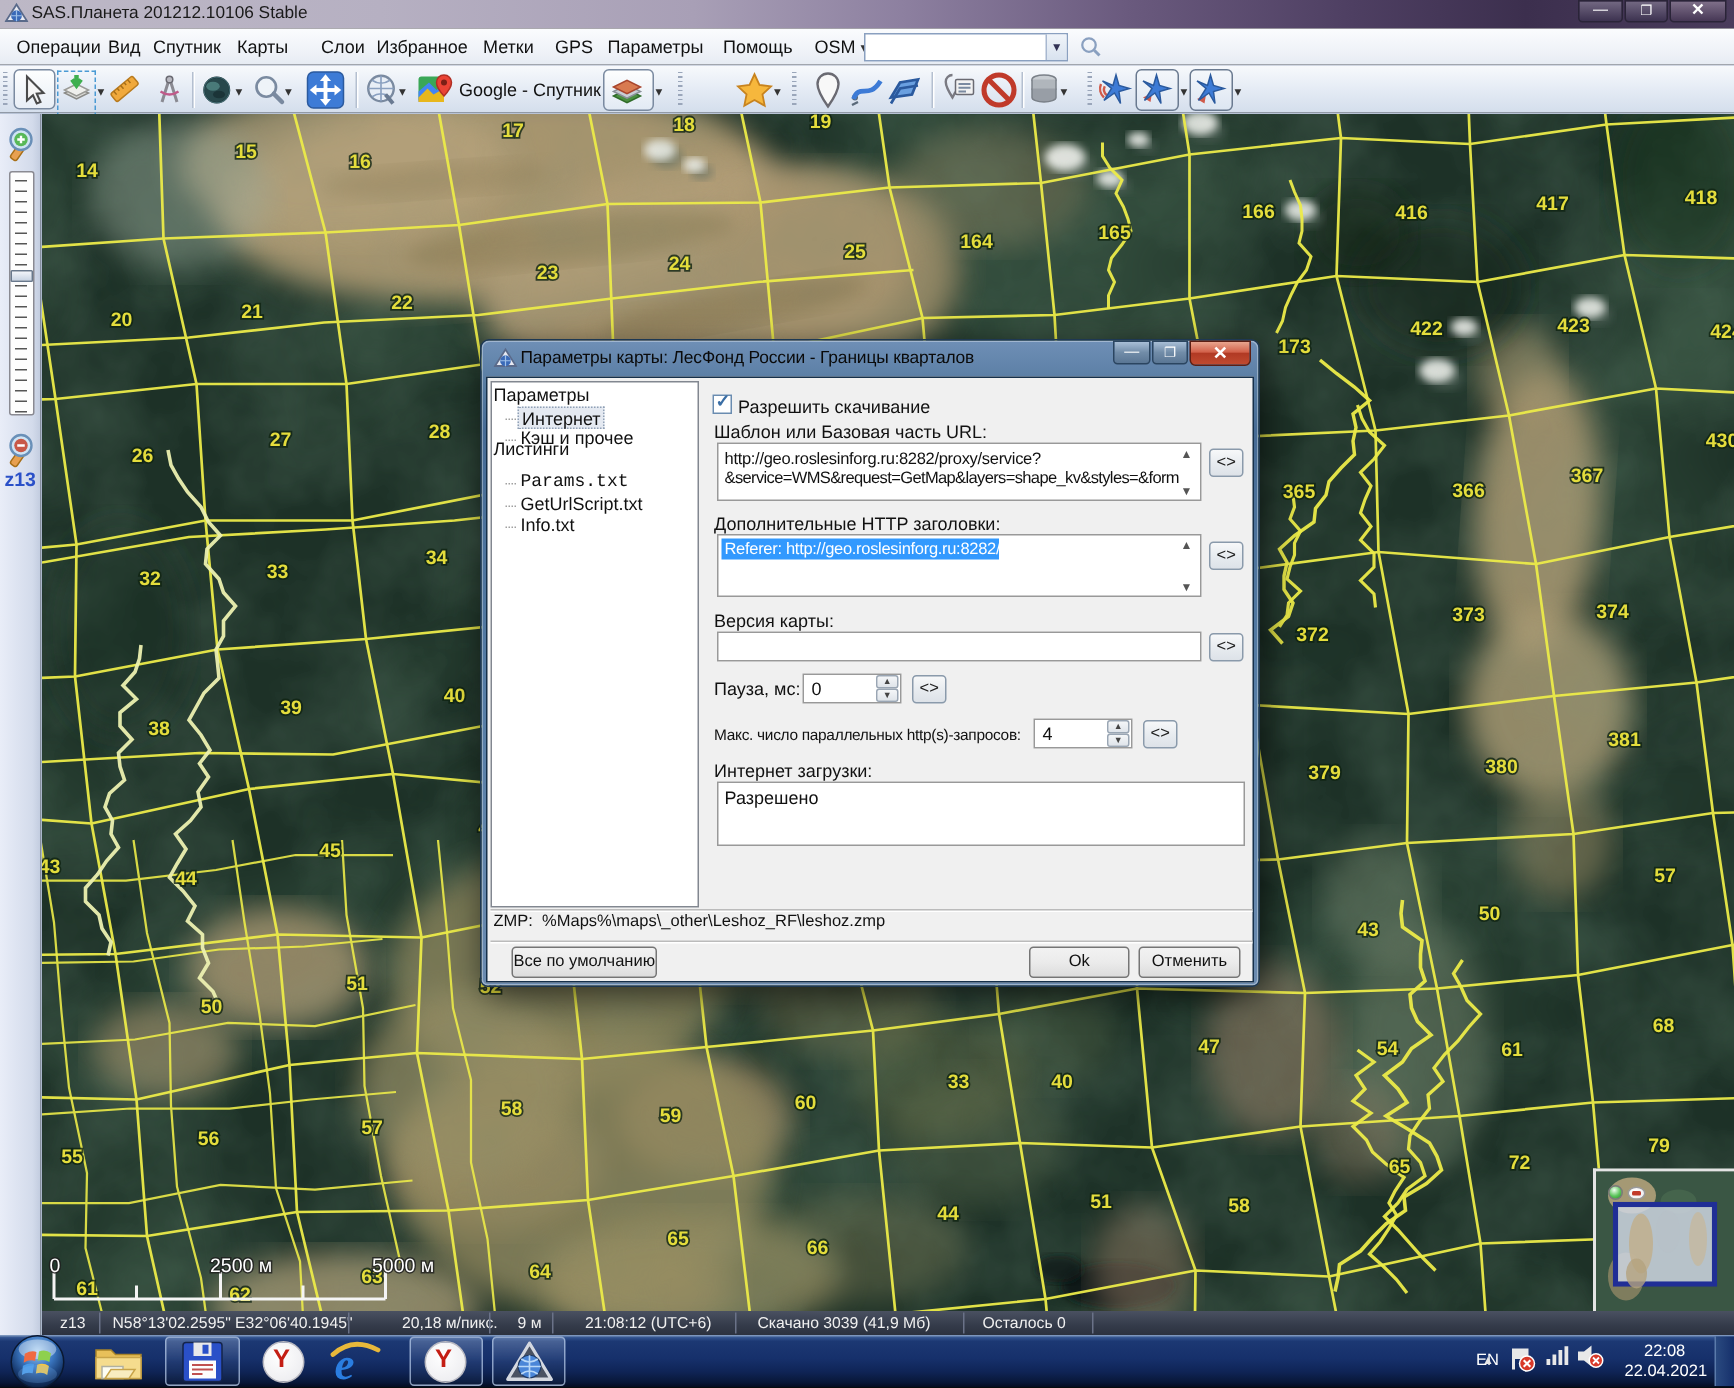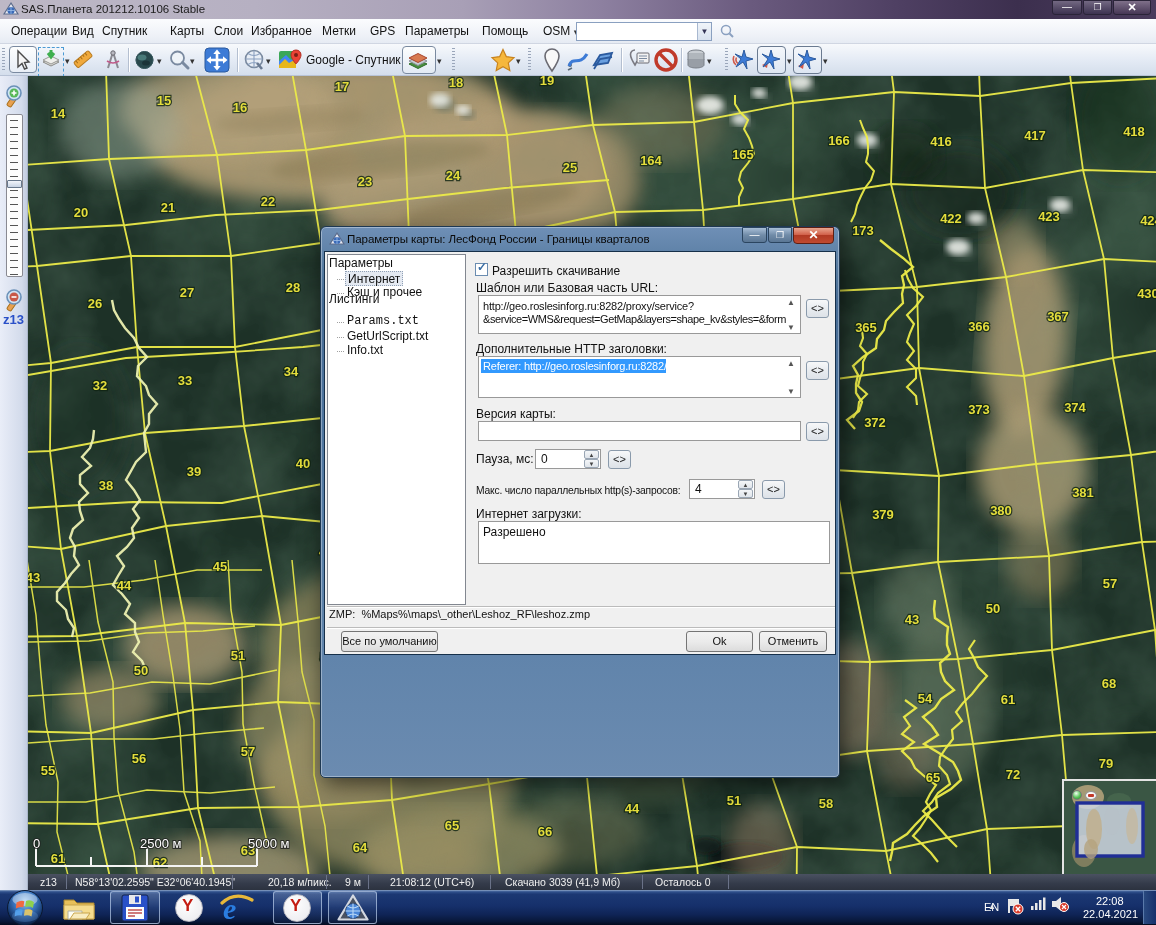--- a/index.html
+++ b/index.html
@@ -12,21 +12,21 @@
 .tbi{position:absolute;top:3px}
 .dd{font-size:9px;color:#333;vertical-align:middle}
 .sep{position:absolute;top:4px;width:1px;height:24px;background:#b4bfd0;box-shadow:1px 0 0 #fff}
 .grip{position:absolute;top:4px;width:3px;height:24px;background-image:repeating-linear-gradient(180deg,#9aa6ba 0 1px,transparent 1px 3px)}
 #sidebar{left:0;top:76px;width:28px;height:814px;background:linear-gradient(90deg,#e9edf8,#d3dbeb 80%,#c2ccdf);border-right:1px solid #aab6ca}
 #statusbar{left:28px;top:874px;width:1128px;height:16px;background:linear-gradient(180deg,#4a5161,#343b4a 60%,#2c323f);color:#f0f0f0;font-size:10.5px}
 .st{position:absolute;top:2px;white-space:nowrap}
 .stsep{position:absolute;top:1px;width:1px;height:14px;background:#6a7288}
 #taskbar{left:0;top:890px;width:1156px;height:35px;background:linear-gradient(180deg,#8ea6c8 0%,#31528e 5%,#1c3873 12%,#16306b 45%,#0f2456 70%,#081738 90%,#040b1e 100%)}
 .tbtn{position:absolute;top:1px;height:33px;border:1px solid rgba(185,205,235,0.7);border-radius:3px;background:linear-gradient(180deg,rgba(190,210,240,0.30),rgba(90,120,170,0.18) 50%,rgba(30,50,90,0.25))}
-#dialog{left:320px;top:226px;width:520px;height:552px;background:linear-gradient(180deg,#6f8fb6,#54799f 8%,#466b95 14%,#567da6 55%,#6b8bb0);border:1px solid #1e3852;border-radius:6px 6px 5px 5px;box-shadow:3px 6px 22px rgba(0,0,0,0.6), inset 0 0 0 1px rgba(255,255,255,0.35)}
+#dialog{left:320px;top:226px;width:520px;height:432px;background:linear-gradient(180deg,#6f8fb6,#54799f 8%,#466b95 14%,#567da6 55%,#6b8bb0);border:1px solid #1e3852;border-radius:6px 6px 5px 5px;box-shadow:3px 6px 22px rgba(0,0,0,0.6), inset 0 0 0 1px rgba(255,255,255,0.35)}
 #dlgclient{position:absolute;left:3px;top:24px;width:512px;height:404px;background:#f0f0f0;border:1px solid #16304a}
 .lbl{position:absolute;font-size:12px;line-height:13px;color:#111;white-space:nowrap}
 .tbox{position:absolute;background:#fff;border:1px solid #999}
 .code-btn{position:absolute;width:23px;height:19px;border:1px solid #8a9aab;border-radius:3px;background:linear-gradient(180deg,#f7f8f9,#e8ecf0 50%,#dde2e8);font-size:11px;color:#222;text-align:center;line-height:17px}
 .scr{position:absolute;right:2px;color:#555;font-size:8px;line-height:8px;text-align:center;width:12px}
 .spin{position:absolute;width:15px;border:1px solid #9aa6b4;border-radius:2px;background:linear-gradient(180deg,#f4f6f8,#dfe4ea);font-size:6px;color:#444;text-align:center;line-height:8px}
 .wbtn{position:absolute;height:21px;border:1px solid #757575;border-radius:3px;background:linear-gradient(180deg,#f2f2f2,#ebebeb 50%,#dcdcdc);font-size:11px;color:#111;text-align:center;line-height:19px;white-space:nowrap}
 #minimap{left:1062px;top:779px;width:94px;height:95px;border-left:2px solid #e4e4e4;border-top:2px solid #e4e4e4;background:#35503e}
 
 </style></head><body>
@@ -38,21 +38,21 @@
       </svg></span>
 <span class="tt">SAS.Планета 201212.10106 Stable</span>
 <span class="abs" style="left:1052px;top:0;width:30px;height:15px;background:linear-gradient(180deg,rgba(120,110,135,0.9),rgba(60,50,80,0.9));border:1px solid #2a2438;border-radius:0 0 3px 3px;color:#fff;font-size:10px;text-align:center;line-height:12px">—</span>
 <span class="abs" style="left:1083px;top:0;width:29px;height:15px;background:linear-gradient(180deg,rgba(120,110,135,0.9),rgba(60,50,80,0.9));border:1px solid #2a2438;border-radius:0 0 3px 3px;color:#fff;font-size:9px;text-align:center;line-height:13px">❐</span>
 <span class="abs" style="left:1113px;top:0;width:38px;height:15px;background:linear-gradient(180deg,rgba(130,115,140,0.95),rgba(70,55,85,0.95));border:1px solid #2a2438;border-radius:0 0 3px 3px;color:#fff;font-size:11px;font-weight:bold;text-align:center;line-height:13px">✕</span>
 </div>
 <div class="abs" id="menubar">
 <span class="mi" style="left:11px">Операции</span>
 <span class="mi" style="left:72px">Вид</span>
 <span class="mi" style="left:102px">Спутник</span>
-<span class="mi" style="left:170px">Карты</span>
+<span class="mi" style="left:158px">Карты</span>
 <span class="mi" style="left:214px">Слои</span>
 <span class="mi" style="left:251px">Избранное</span>
 <span class="mi" style="left:322px">Метки</span>
 <span class="mi" style="left:370px">GPS</span>
 <span class="mi" style="left:405px">Параметры</span>
 <span class="mi" style="left:482px">Помощь</span>
 <span class="mi" style="left:543px;font-size:12px">OSM <span class="dd">▾</span></span>
 <span class="abs" style="left:576px;top:3px;width:136px;height:19px;background:#fff;border:1px solid #8aa0c0"></span>
 <span class="abs" style="left:697px;top:4px;width:14px;height:17px;background:linear-gradient(180deg,#f0f4f9,#d8e2ef);border-left:1px solid #a8b8d0;font-size:8px;color:#335;text-align:center;line-height:17px">▼</span>
 <span class="abs" style="left:719px;top:4px"><svg width="16" height="16" viewBox="0 0 16 16" style="" xmlns="http://www.w3.org/2000/svg">

